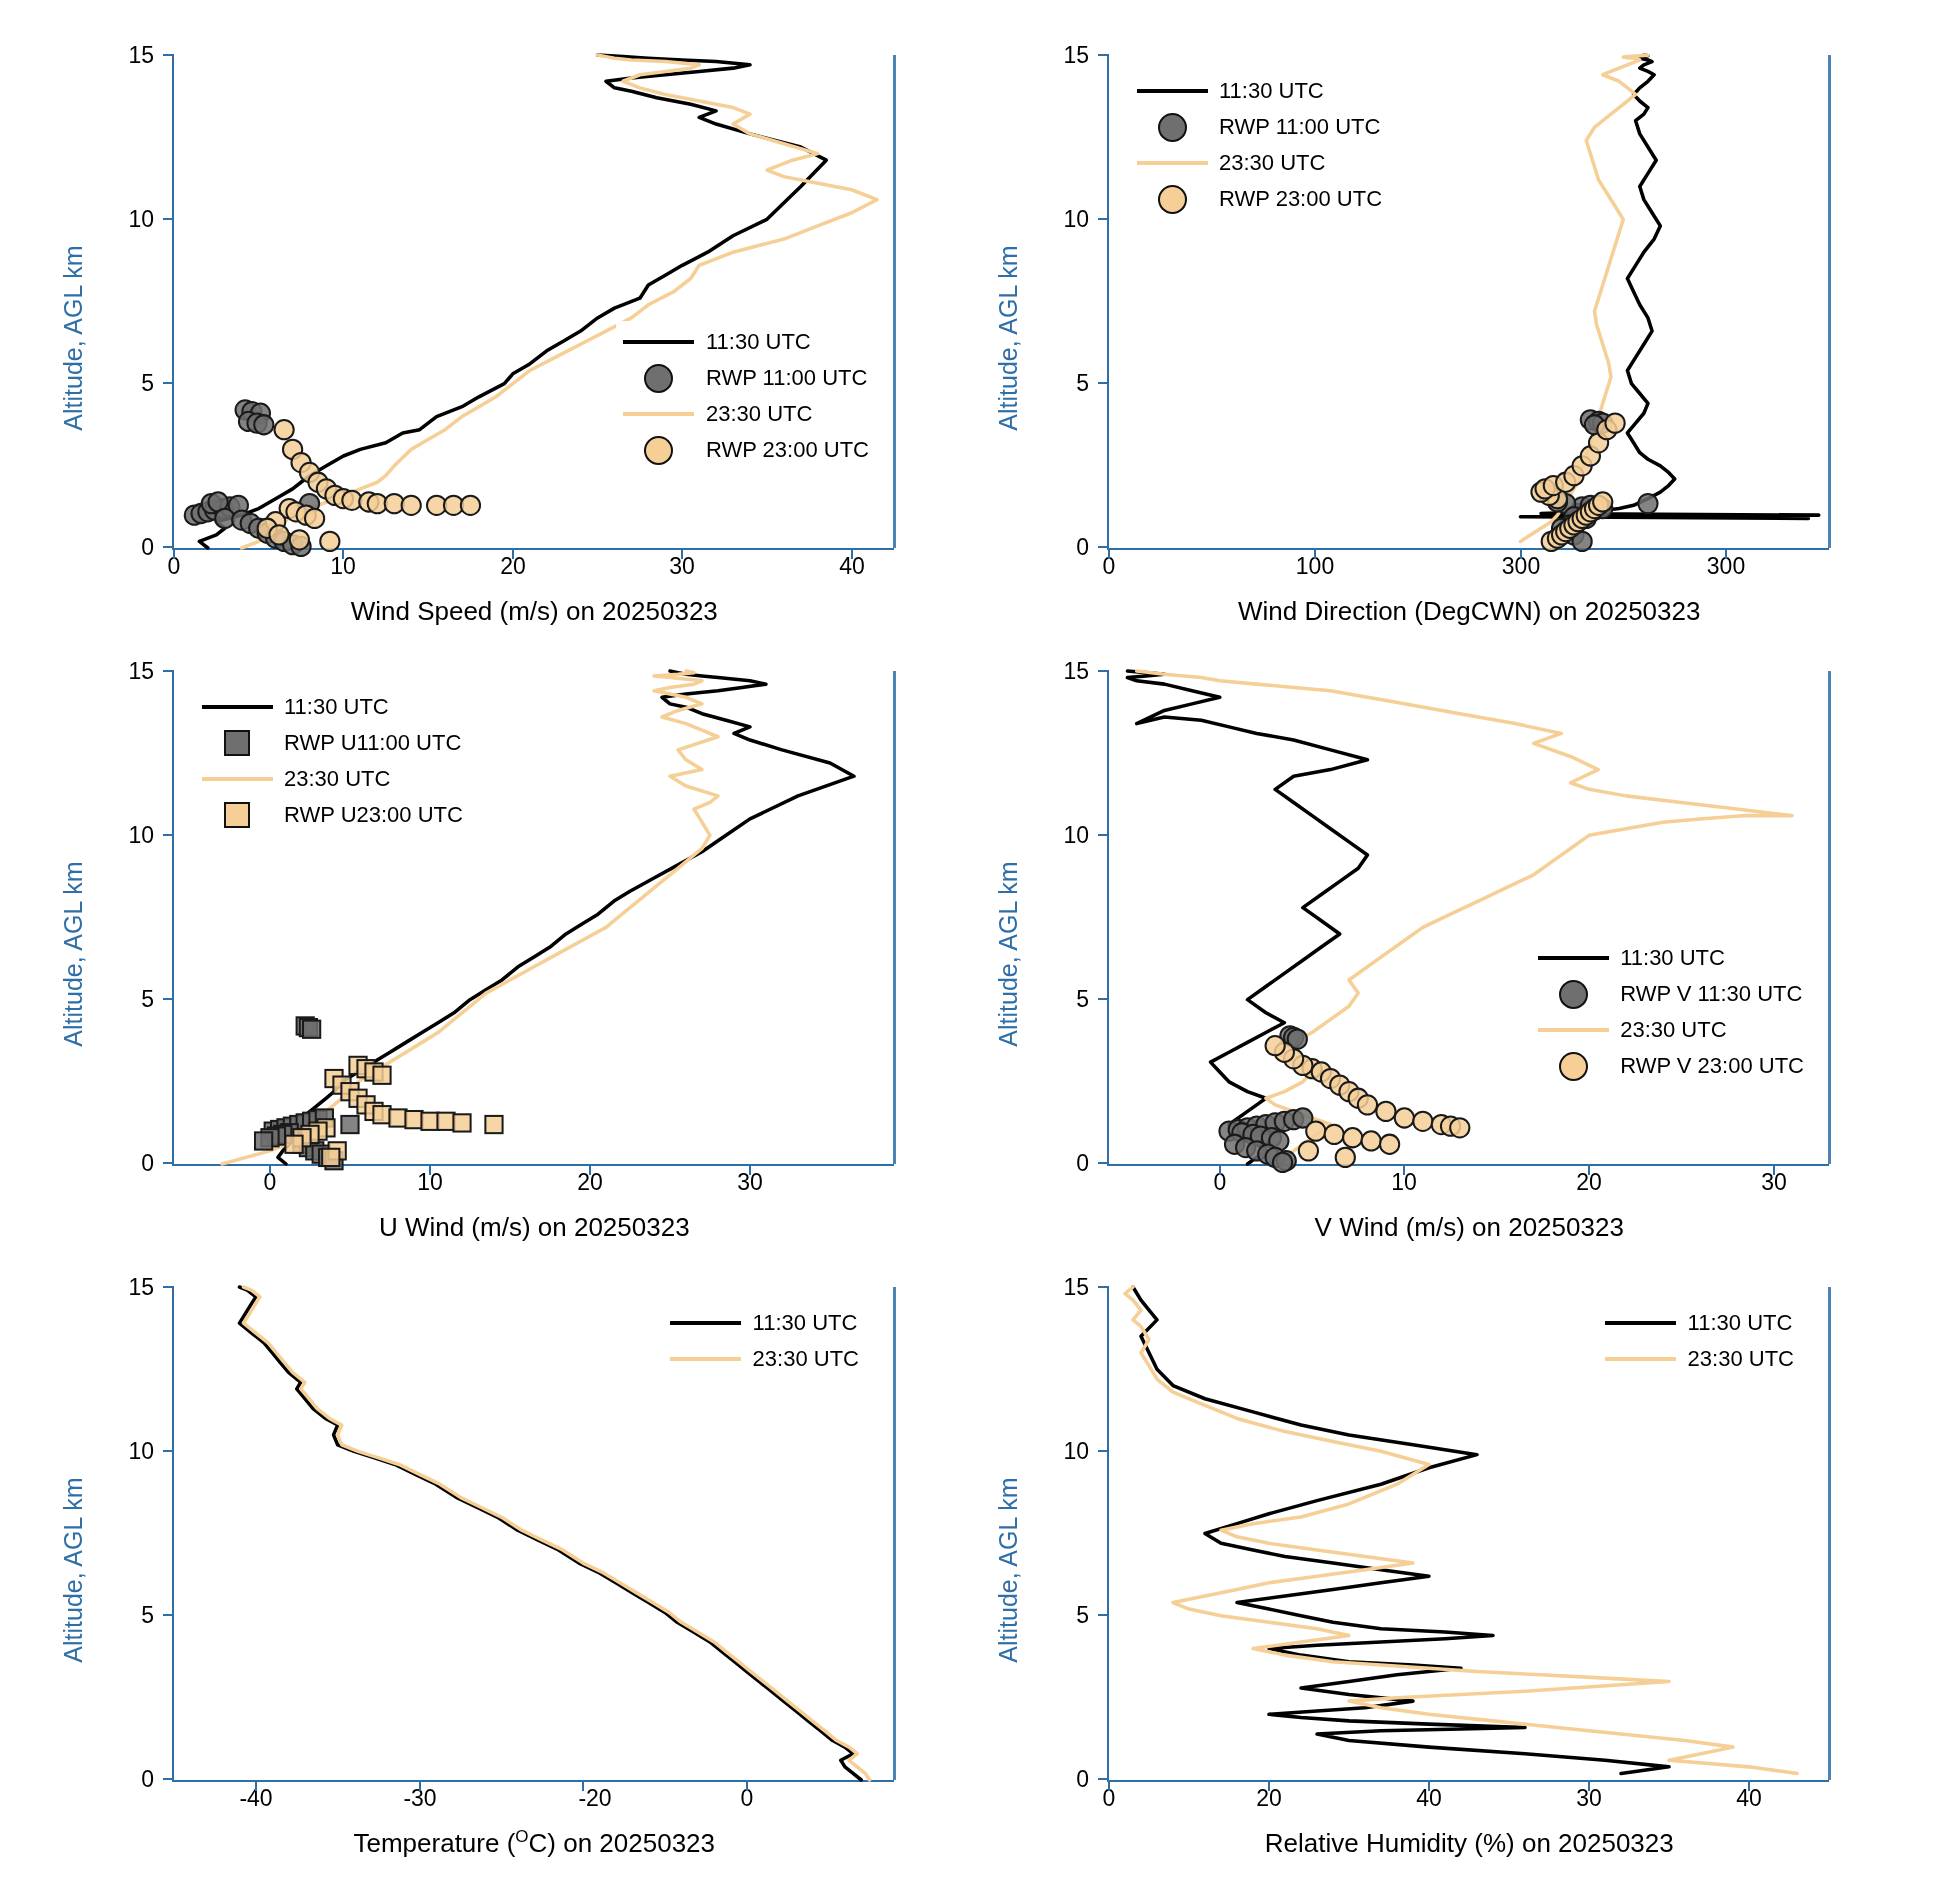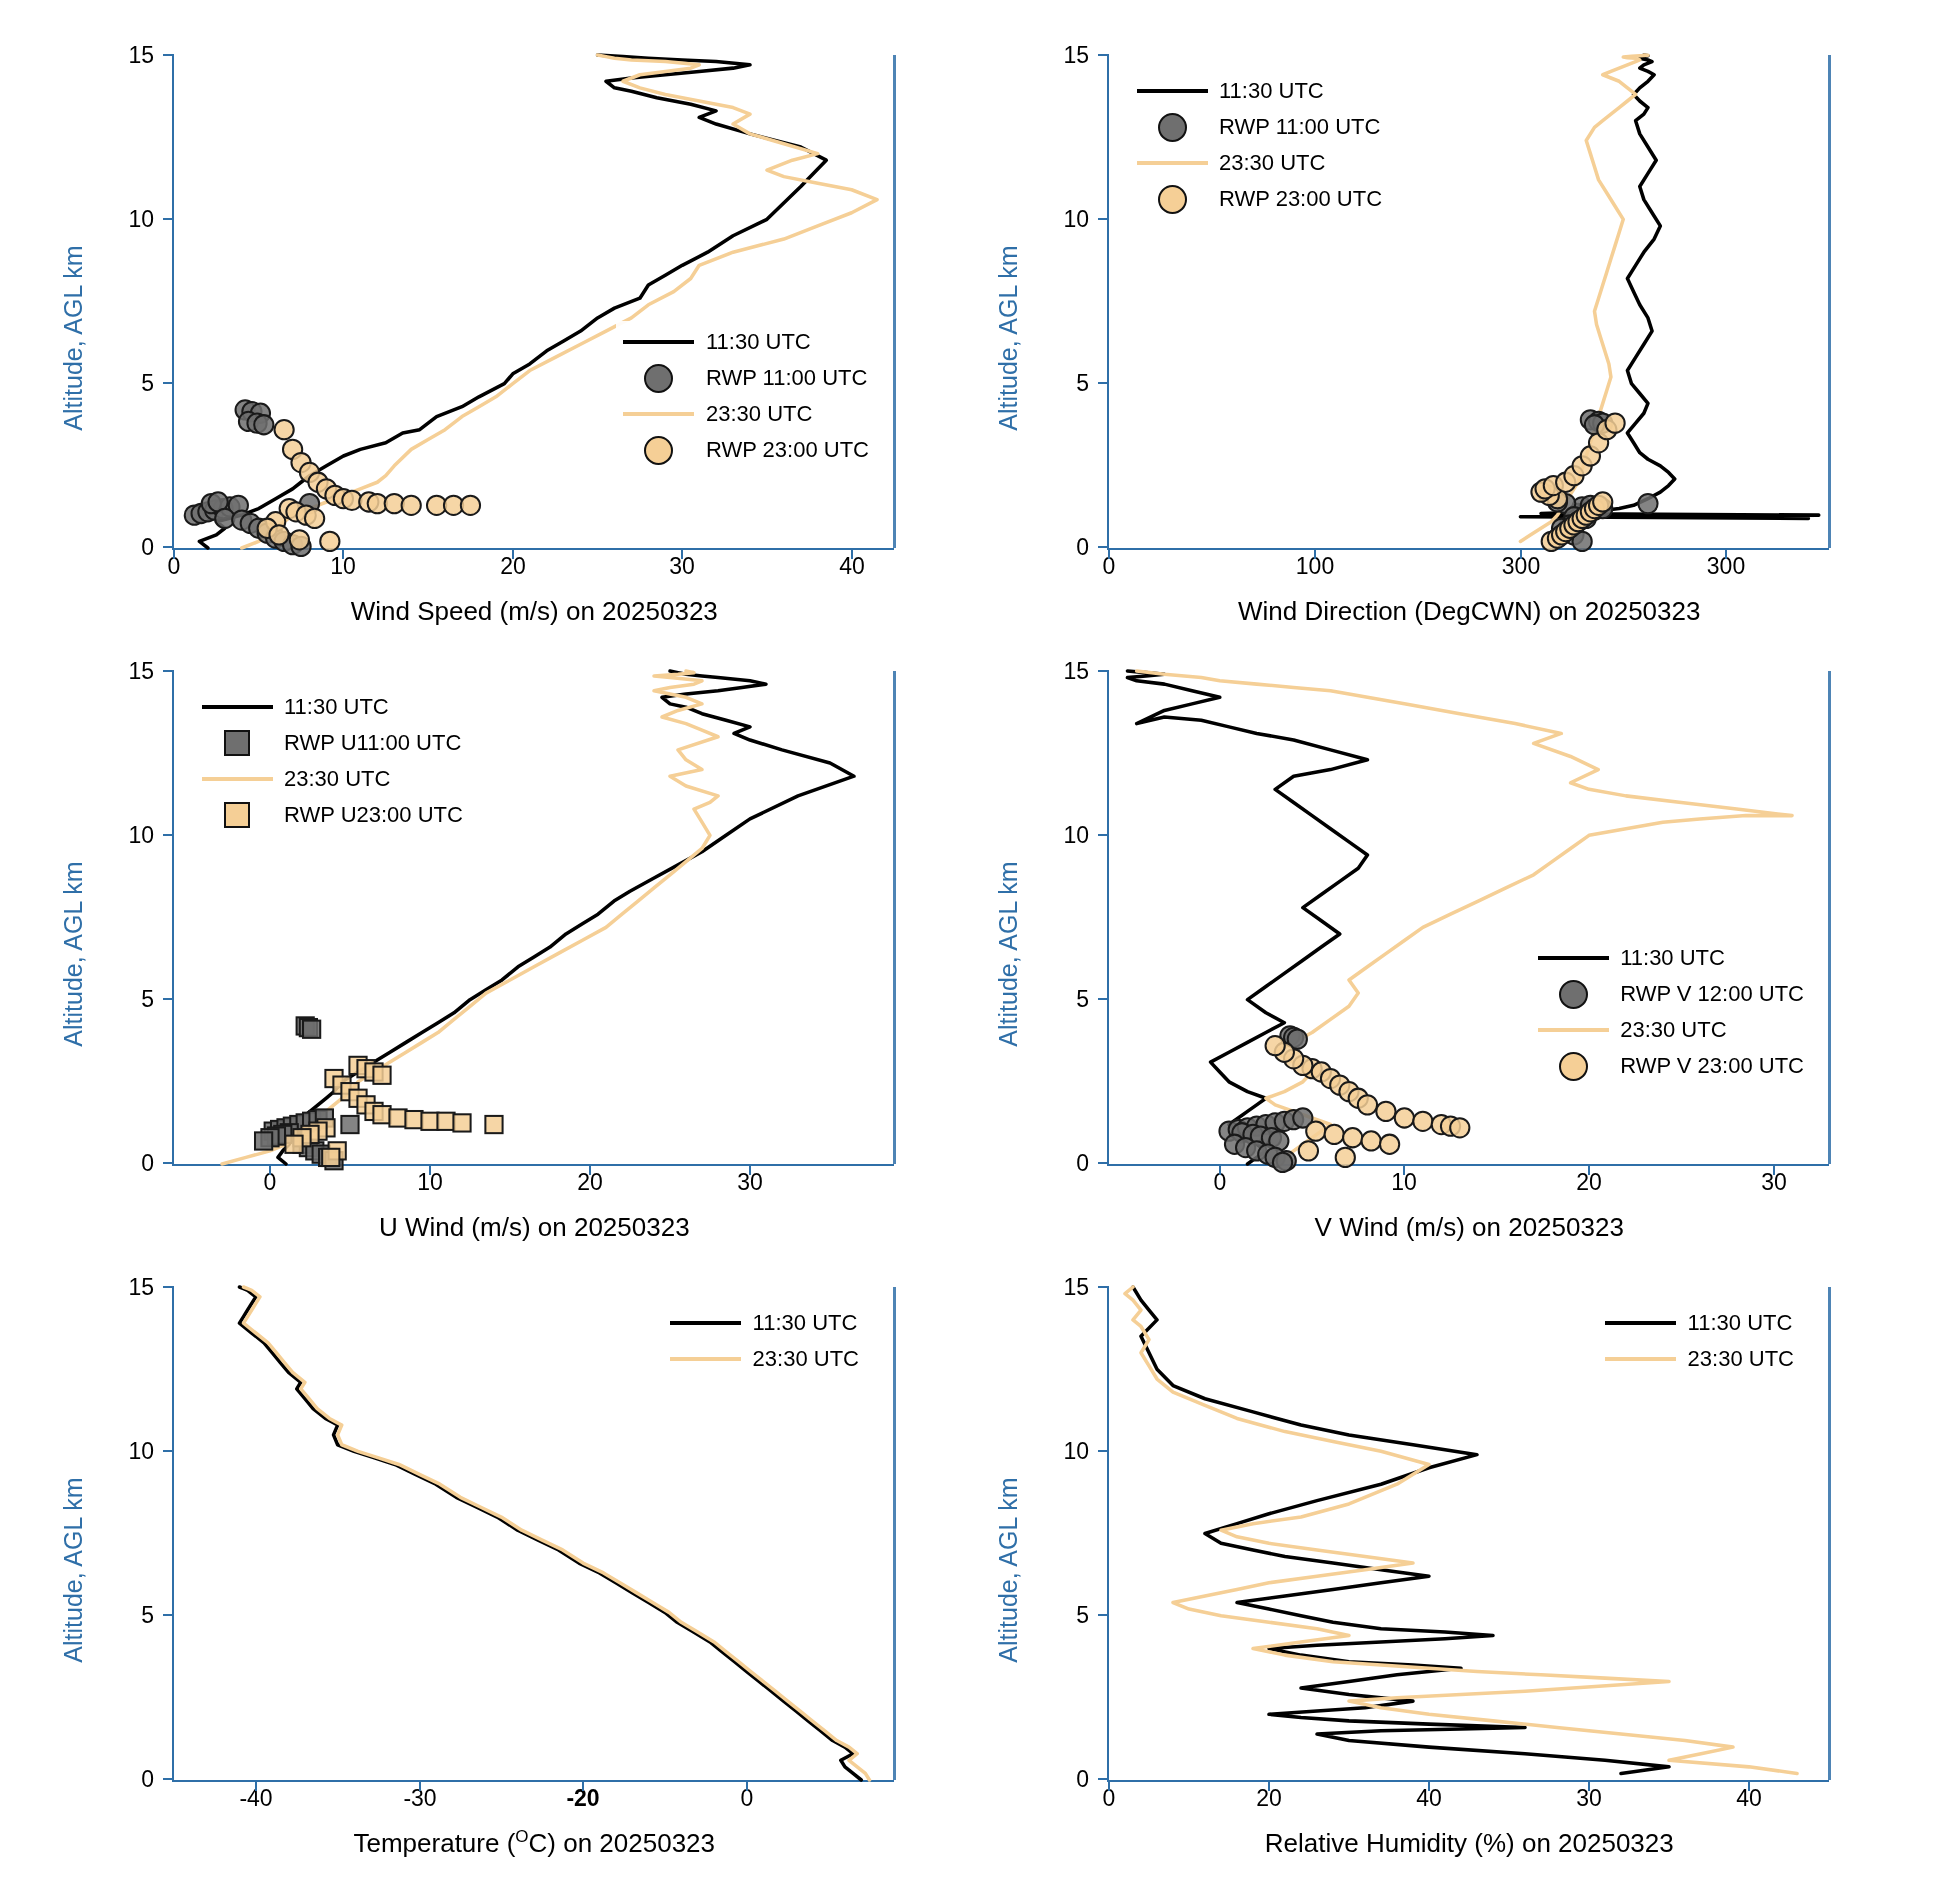--- a/index.html
+++ b/index.html
@@ -457,21 +457,21 @@
             <div class="legrow">
               <span class="legkey">
                 <span class="legline" style="background: rgb(0, 0, 0);"></span>
               </span>
               <span class="legtxt">11:30 UTC</span>
             </div>
             <div class="legrow">
               <span class="legkey">
                 <span class="legcirc" style="background: rgb(111, 111, 111);"></span>
               </span>
-              <span class="legtxt">RWP V 12:00 UTC</span>
+              <span class="legtxt">RWP V 11:30 UTC</span>
             </div>
             <div class="legrow">
               <span class="legkey">
                 <span class="legline" style="background: rgb(245, 207, 150);"></span>
               </span>
               <span class="legtxt">23:30 UTC</span>
             </div>
             <div class="legrow">
               <span class="legkey">
                 <span class="legcirc" style="background: rgb(245, 207, 150);"></span>
@@ -494,21 +494,21 @@
           <div class="ytick" style="top: 328px;">5</div>
           <div class="ytickmark" style="top: 328px;"></div>
           <div class="ytick" style="top: 164px;">10</div>
           <div class="ytickmark" style="top: 164px;"></div>
           <div class="ytick" style="top: 0px;">15</div>
           <div class="ytickmark" style="top: 0px;"></div>
           <div class="xtick" style="left: 82px;">-40</div>
           <div class="xtickmark" style="left: 82px;"></div>
           <div class="xtick" style="left: 246px;">-30</div>
           <div class="xtickmark" style="left: 246px;"></div>
-          <div class="xtick" style="left: 409px; font-weight: bold;">-20</div>
+          <div class="xtick" style="left: 421px;">-20</div>
           <div class="xtickmark" style="left: 409px;"></div>
           <div class="xtick" style="left: 573px;">0</div>
           <div class="xtickmark" style="left: 573px;"></div>
           <svg class="plot" viewBox="0 0 1423 972" preserveAspectRatio="none">
             <path d="M1358.3 972.0 L1342.1 959.0 L1326.0 946.1 L1317.9 933.1 L1342.1 920.2 L1326.0 907.2 L1301.7 894.2 L1277.5 874.8 L1253.2 855.4 L1229.0 835.9 L1204.7 816.5 L1180.4 797.0 L1156.2 777.6 L1131.9 758.2 L1107.7 738.7 L1083.4 719.3 L1059.2 699.8 L1026.8 680.4 L994.5 661.0 L970.2 641.5 L937.9 622.1 L905.5 602.6 L873.2 583.2 L840.9 563.8 L800.4 544.3 L760.0 518.4 L719.6 499.0 L679.2 479.5 L638.7 453.6 L598.3 434.2 L557.9 414.7 L517.5 388.8 L477.0 369.4 L436.6 349.9 L396.2 337.0 L355.8 324.0 L323.4 311.0 L315.3 291.6 L323.4 272.2 L299.2 259.2 L274.9 239.8 L258.7 220.3 L242.6 200.9 L250.6 187.9 L226.4 168.5 L210.2 149.0 L194.0 129.6 L177.9 110.2 L153.6 90.7 L129.4 71.3 L137.4 58.3 L145.5 45.4 L153.6 32.4 L161.7 19.4 L153.6 13.0 L145.5 6.5 L137.4 3.2 L129.4 0.0 " fill="none" stroke="#000000" stroke-width="7" stroke-linejoin="round" stroke-linecap="round"></path>
             <path d="M1374.5 972.0 L1366.4 959.0 L1350.2 946.1 L1334.1 933.1 L1350.2 920.2 L1334.1 907.2 L1309.8 894.2 L1285.6 874.8 L1261.3 855.4 L1237.0 835.9 L1212.8 816.5 L1188.5 797.0 L1164.3 777.6 L1140.0 758.2 L1115.8 738.7 L1091.5 719.3 L1067.3 699.8 L1034.9 680.4 L1002.6 661.0 L978.3 641.5 L946.0 622.1 L913.6 602.6 L881.3 583.2 L848.9 563.8 L808.5 544.3 L768.1 518.4 L727.7 499.0 L687.2 479.5 L646.8 453.6 L606.4 434.2 L566.0 414.7 L525.5 388.8 L485.1 369.4 L444.7 349.9 L404.3 337.0 L363.8 324.0 L331.5 311.0 L323.4 291.6 L331.5 272.2 L307.2 259.2 L283.0 239.8 L266.8 220.3 L250.6 200.9 L258.7 187.9 L234.5 168.5 L218.3 149.0 L202.1 129.6 L186.0 110.2 L161.7 90.7 L137.4 71.3 L145.5 58.3 L153.6 45.4 L161.7 32.4 L169.8 19.4 L161.7 13.0 L153.6 6.5 L145.5 3.2 L137.4 0.0 " fill="none" stroke="#f5cf96" stroke-width="7" stroke-linejoin="round" stroke-linecap="round"></path>
           </svg>
           <div class="legend" style="right: 30px; top: 15px;">
             <div class="legrow">
               <span class="legkey">

